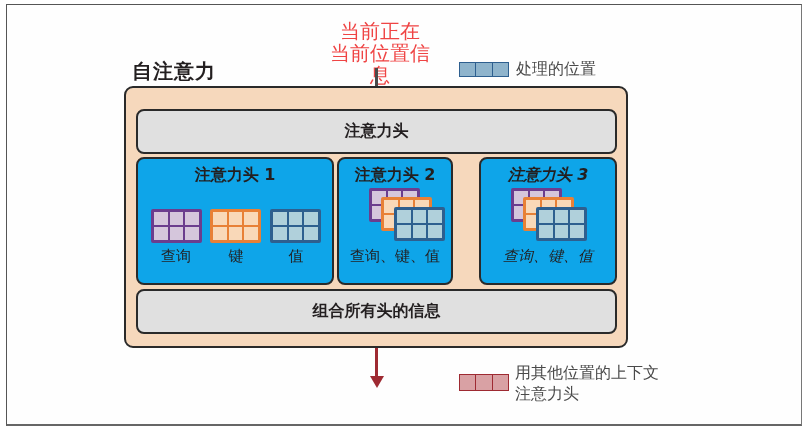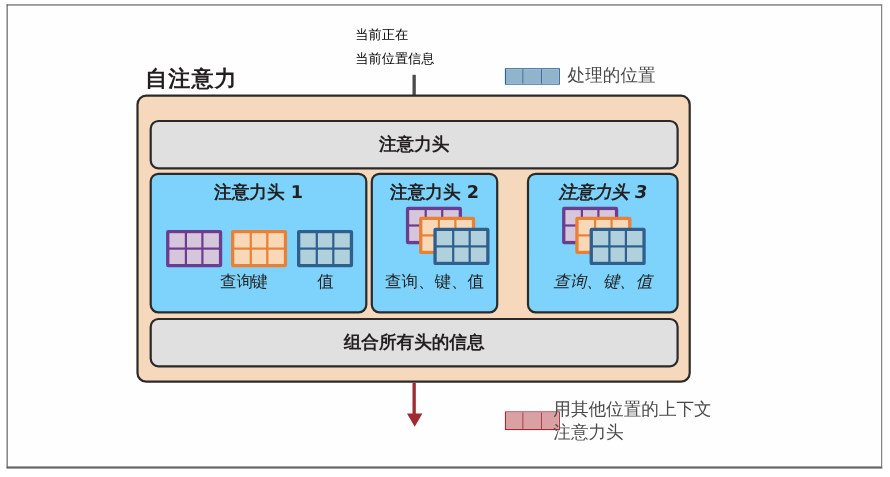--- a/index.html
+++ b/index.html
@@ -1,28 +1,28 @@
 <!DOCTYPE html>
 <html><head>
 <meta charset="utf-8">
 <style>
   html,body{margin:0;padding:0;background:#ffffff;}
   body{width:809px;height:434px;position:relative;overflow:hidden;font-family:"DejaVu Sans","Liberation Sans",sans-serif;color:#231f20;}
   .frame{position:absolute;left:6px;top:4px;width:796px;height:422px;border:1px solid #555;border-bottom:2px solid #666;border-right:1px solid #777;background:#fefefe;box-sizing:border-box;}
   .abs{position:absolute;}
-  .top-label{left:323px;top:20px;width:114px;text-align:left;font-size:12px;line-height:22px;color:#000000;}
+  .top-label{left:323px;top:20px;width:114px;text-align:center;font-size:20px;line-height:22px;color:#ef4444;}
   .arrow-line{position:absolute;width:3px;}
   .arrow-head{position:absolute;width:0;height:0;border-left:7px solid transparent;border-right:7px solid transparent;}
   .title{left:132px;top:58px;font-size:20px;font-weight:bold;color:#231f20;letter-spacing:1px;}
   .legend-label{font-size:16px;color:#4a4a4a;line-height:21px;}
   .swatch3{position:absolute;display:flex;height:15px;box-sizing:border-box;}
   .swatch3 span{flex:1;box-sizing:border-box;}
   .container{left:124px;top:86px;width:504px;height:262px;background:#f6d8bc;border:2px solid #2a2a2a;border-radius:9px;box-sizing:border-box;}
   .box{position:absolute;background:#e0e0e0;border:2px solid #2a2a2a;border-radius:8px;box-sizing:border-box;display:flex;align-items:center;justify-content:center;font-weight:bold;font-size:16px;color:#231f20;}
-  .head{position:absolute;background:#7dd3fc;border:2px solid #2a2a2a;border-radius:8px;box-sizing:border-box;padding-left:44px;}
+  .head{position:absolute;background:#0ea5e9;border:2px solid #2a2a2a;border-radius:8px;box-sizing:border-box;padding-left:44px;}
   .head-title{position:absolute;left:0;right:0;top:6px;text-align:center;font-weight:bold;font-size:16px;}
   .grid{position:absolute;display:grid;grid-template-columns:repeat(3,1fr);grid-template-rows:repeat(2,1fr);box-sizing:border-box;border-radius:2px;}
   .grid i{display:block;box-sizing:border-box;}
   .cap{position:absolute;font-size:15px;color:#231f20;text-align:center;}
 </style>
 </head>
 <body>
 
 <div class="frame"></div>
 
@@ -67,21 +67,21 @@
       <i style="background:#f9d8b8"></i>
   </div>
   <div class="grid" style="left:132px;top:50px;width:51px;height:34px;border:3px solid #2e5f8f;background:#2e5f8f;gap:2px;">
     <i style="background:#b0d0db"></i>
       <i style="background:#b0d0db"></i>
       <i style="background:#b0d0db"></i>
       <i style="background:#b0d0db"></i>
       <i style="background:#b0d0db"></i>
       <i style="background:#b0d0db"></i>
   </div>
-  <div class="cap" style="left:18px;top:88px;width:40px;margin-left:39px;">查询</div>
+  <div class="cap" style="left:18px;top:88px;width:40px;">查询</div>
   <div class="cap" style="left:78px;top:88px;width:40px;">键</div>
   <div class="cap" style="left:138px;top:88px;width:40px;">值</div>
 </div>
 
 <div class="head" style="left:337px;top:157px;width:116px;height:128px;">
   <div class="head-title">注意力头 2</div>
   <div class="grid" style="left:30px;top:29px;width:51px;height:34px;border:3px solid #6b3d8e;background:#6b3d8e;gap:2px;">
     <i style="background:#d5c6dc"></i>
       <i style="background:#d5c6dc"></i>
       <i style="background:#d5c6dc"></i>
@@ -142,16 +142,16 @@
 </div>
 
 <div class="arrow-line" style="left:375px;top:348px;height:30px;background:#9e2a32;"></div>
 <div class="arrow-head" style="left:369.5px;top:376px;border-top:12px solid #9e2a32;"></div>
 
 <div class="swatch3" style="left:459px;top:374px;width:50px;height:17px;border:1.5px solid #9e2a32;">
   <span style="background:#d9a1a4;border-right:1.5px solid #9e2a32;"></span>
   <span style="background:#d9a1a4;border-right:1.5px solid #9e2a32;"></span>
   <span style="background:#d9a1a4;"></span>
 </div>
-<div class="abs legend-label" style="left:503px;top:362px;font-family:Liberation Serif, serif;">
+<div class="abs legend-label" style="left:515px;top:362px;">
   <div>用其他位置的上下文</div>
   <div>注意力头</div>
 </div>
 
 </body></html>

